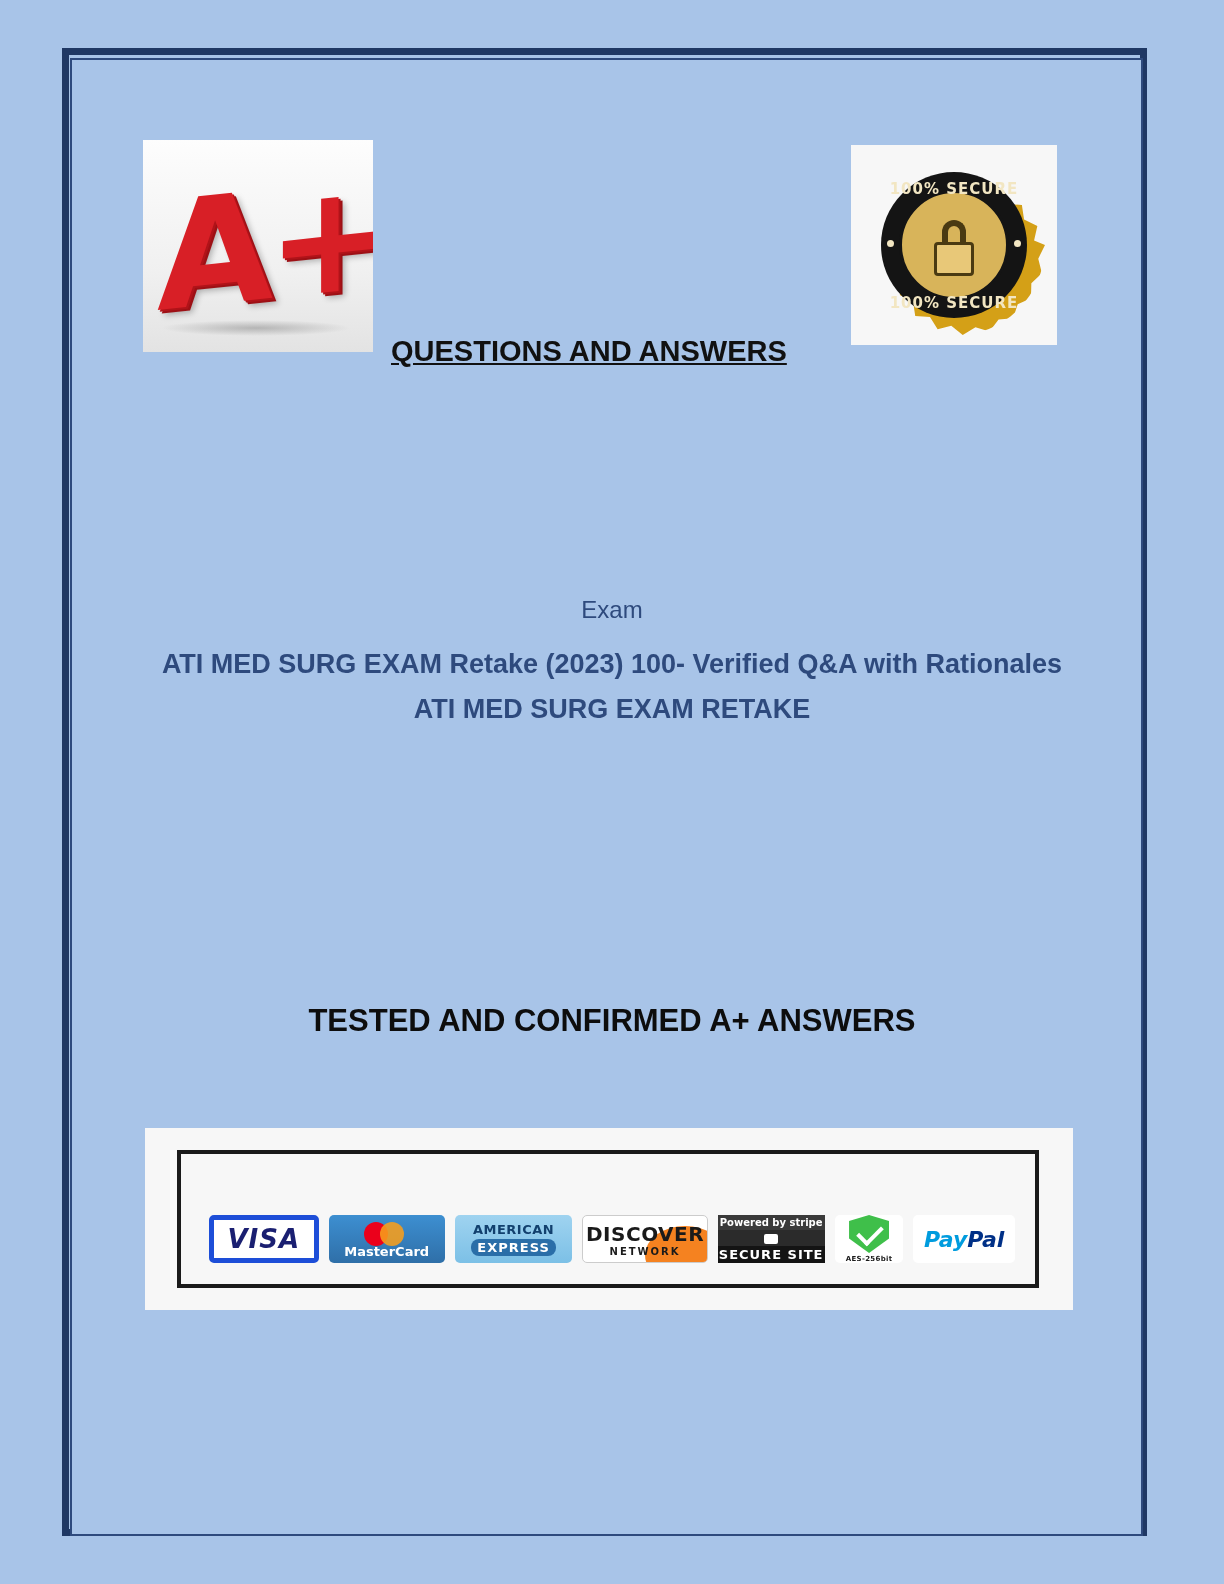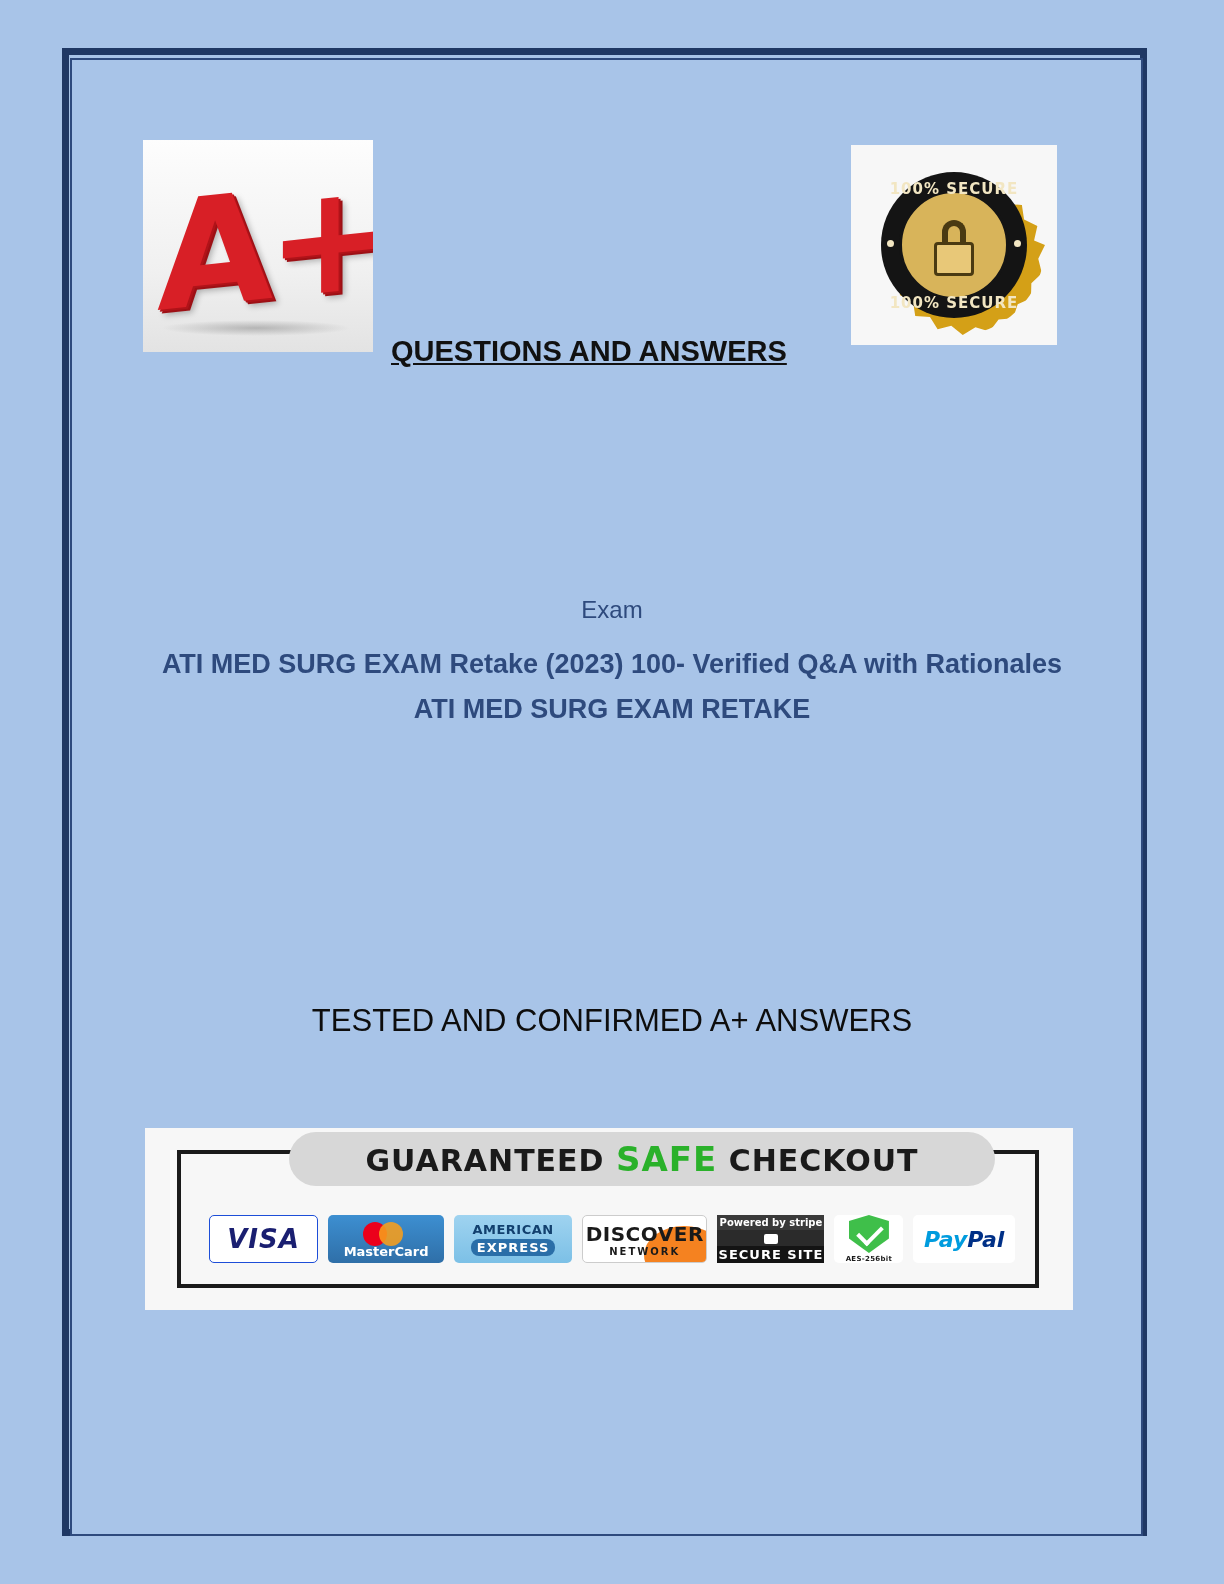--- a/index.html
+++ b/index.html
@@ -215,21 +215,21 @@
     line-height: 45px;
   }
 
   .tested-line {
     position: absolute;
     left: 0;
     top: 1003px;
     width: 1224px;
     text-align: center;
     font-size: 31px;
-    font-weight: normal;
+    font-weight: bold;
     color: #0d0d0d;
   }
 
   
   .checkout-box {
     position: absolute;
     left: 145px;
     top: 1128px;
     width: 928px;
     height: 182px;
@@ -281,21 +281,21 @@
     display: flex;
     align-items: center;
     justify-content: center;
     font-family: "DejaVu Sans", sans-serif;
     font-weight: bold;
     box-sizing: border-box;
   }
   .card-visa {
     width: 120px;
     background: #ffffff;
-    border: 1px solid #1d4ed8;
+    border: 5px solid #1d4ed8;
     color: #1a1f71;
     font-size: 26px;
     font-style: italic;
     letter-spacing: 1px;
   }
   .card-mc {
     width: 128px;
     background: linear-gradient(to bottom, #3d8fd1, #2f6fa8);
     color: #ffffff;
     font-size: 15px;
@@ -461,25 +461,20 @@
 
   <div class="qa-heading">QUESTIONS AND ANSWERS</div>
 
   <div class="exam-label">Exam</div>
   <div class="exam-title">ATI MED SURG EXAM Retake (2023) 100- Verified Q&amp;A with Rationales ATI MED SURG EXAM RETAKE</div>
 
   <div class="tested-line">TESTED AND CONFIRMED A+ ANSWERS</div>
 
   <div class="checkout-box">
     <div class="checkout-inner">
-      <div class="checkout-pill">
-        <span>GUARANTEED</span>
-        <span class="safe">SAFE</span>
-        <span>CHECKOUT</span>
-      </div>
       <div class="cards-row">
 
         <div class="card card-visa">VISA</div>
 
         <div class="card card-mc">
           <div class="mc-circles">
             <div class="mc-c1"></div>
             <div class="mc-c2"></div>
           </div>
           <div class="mc-label">MasterCard</div>

